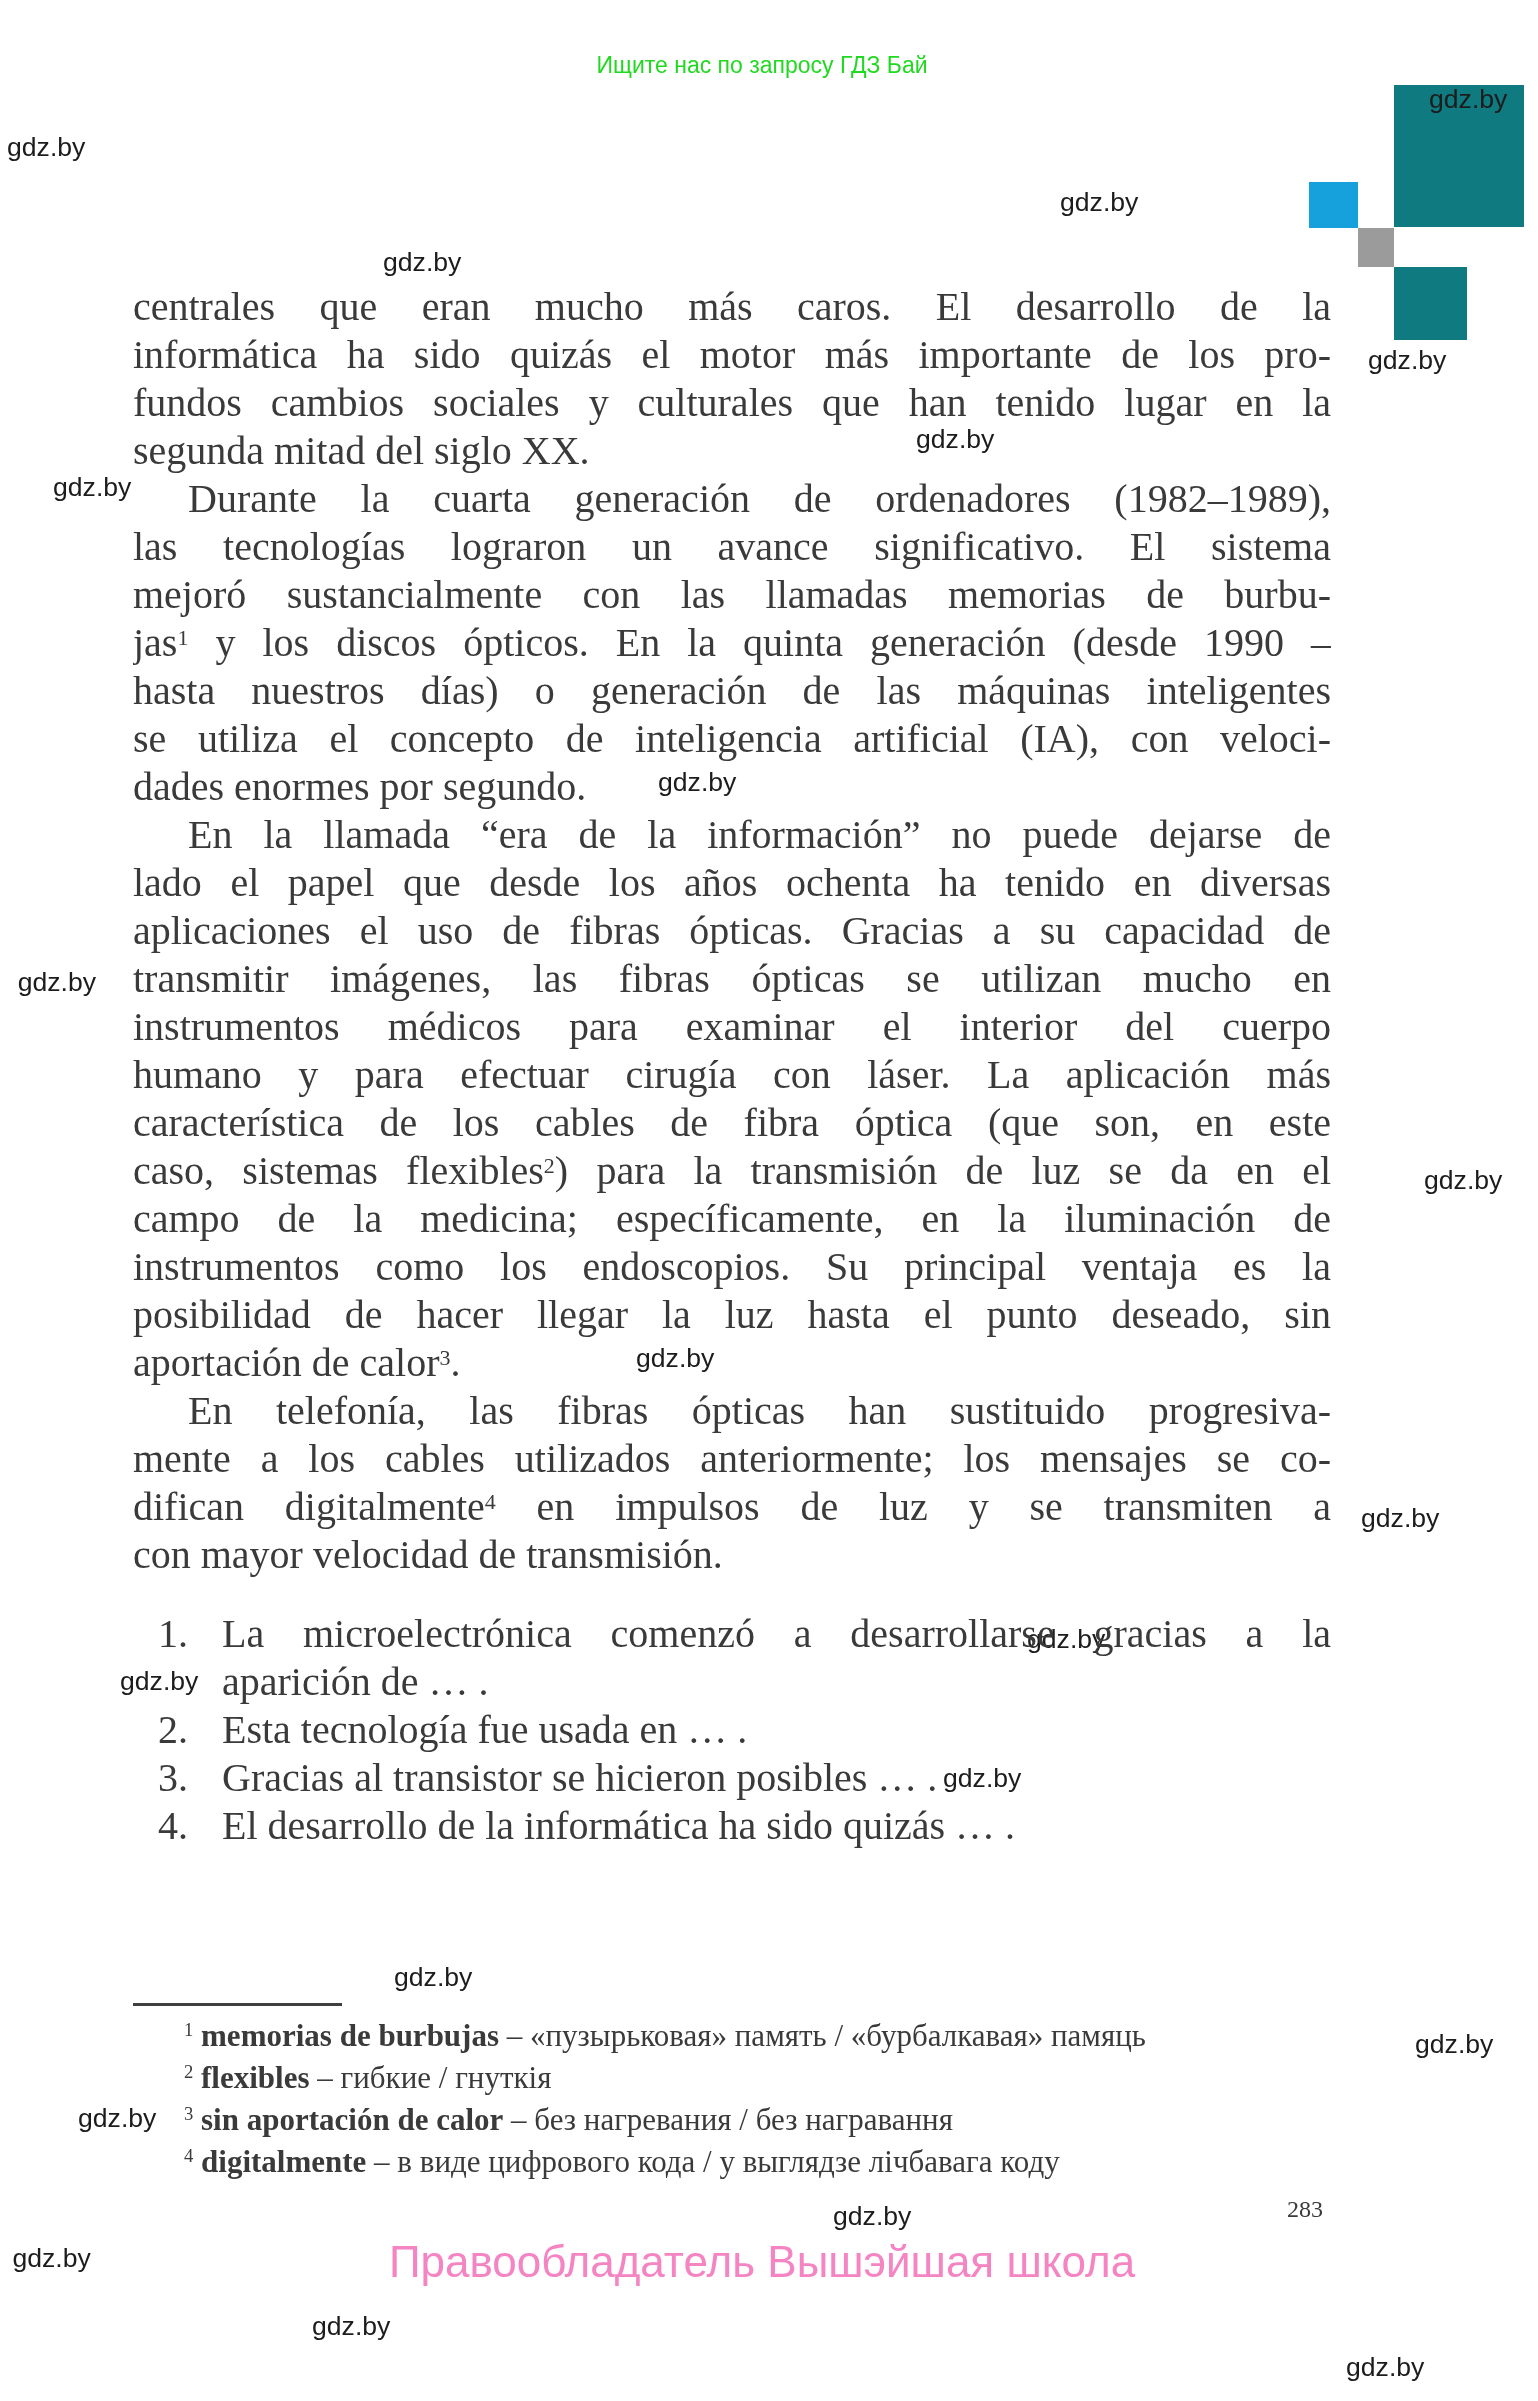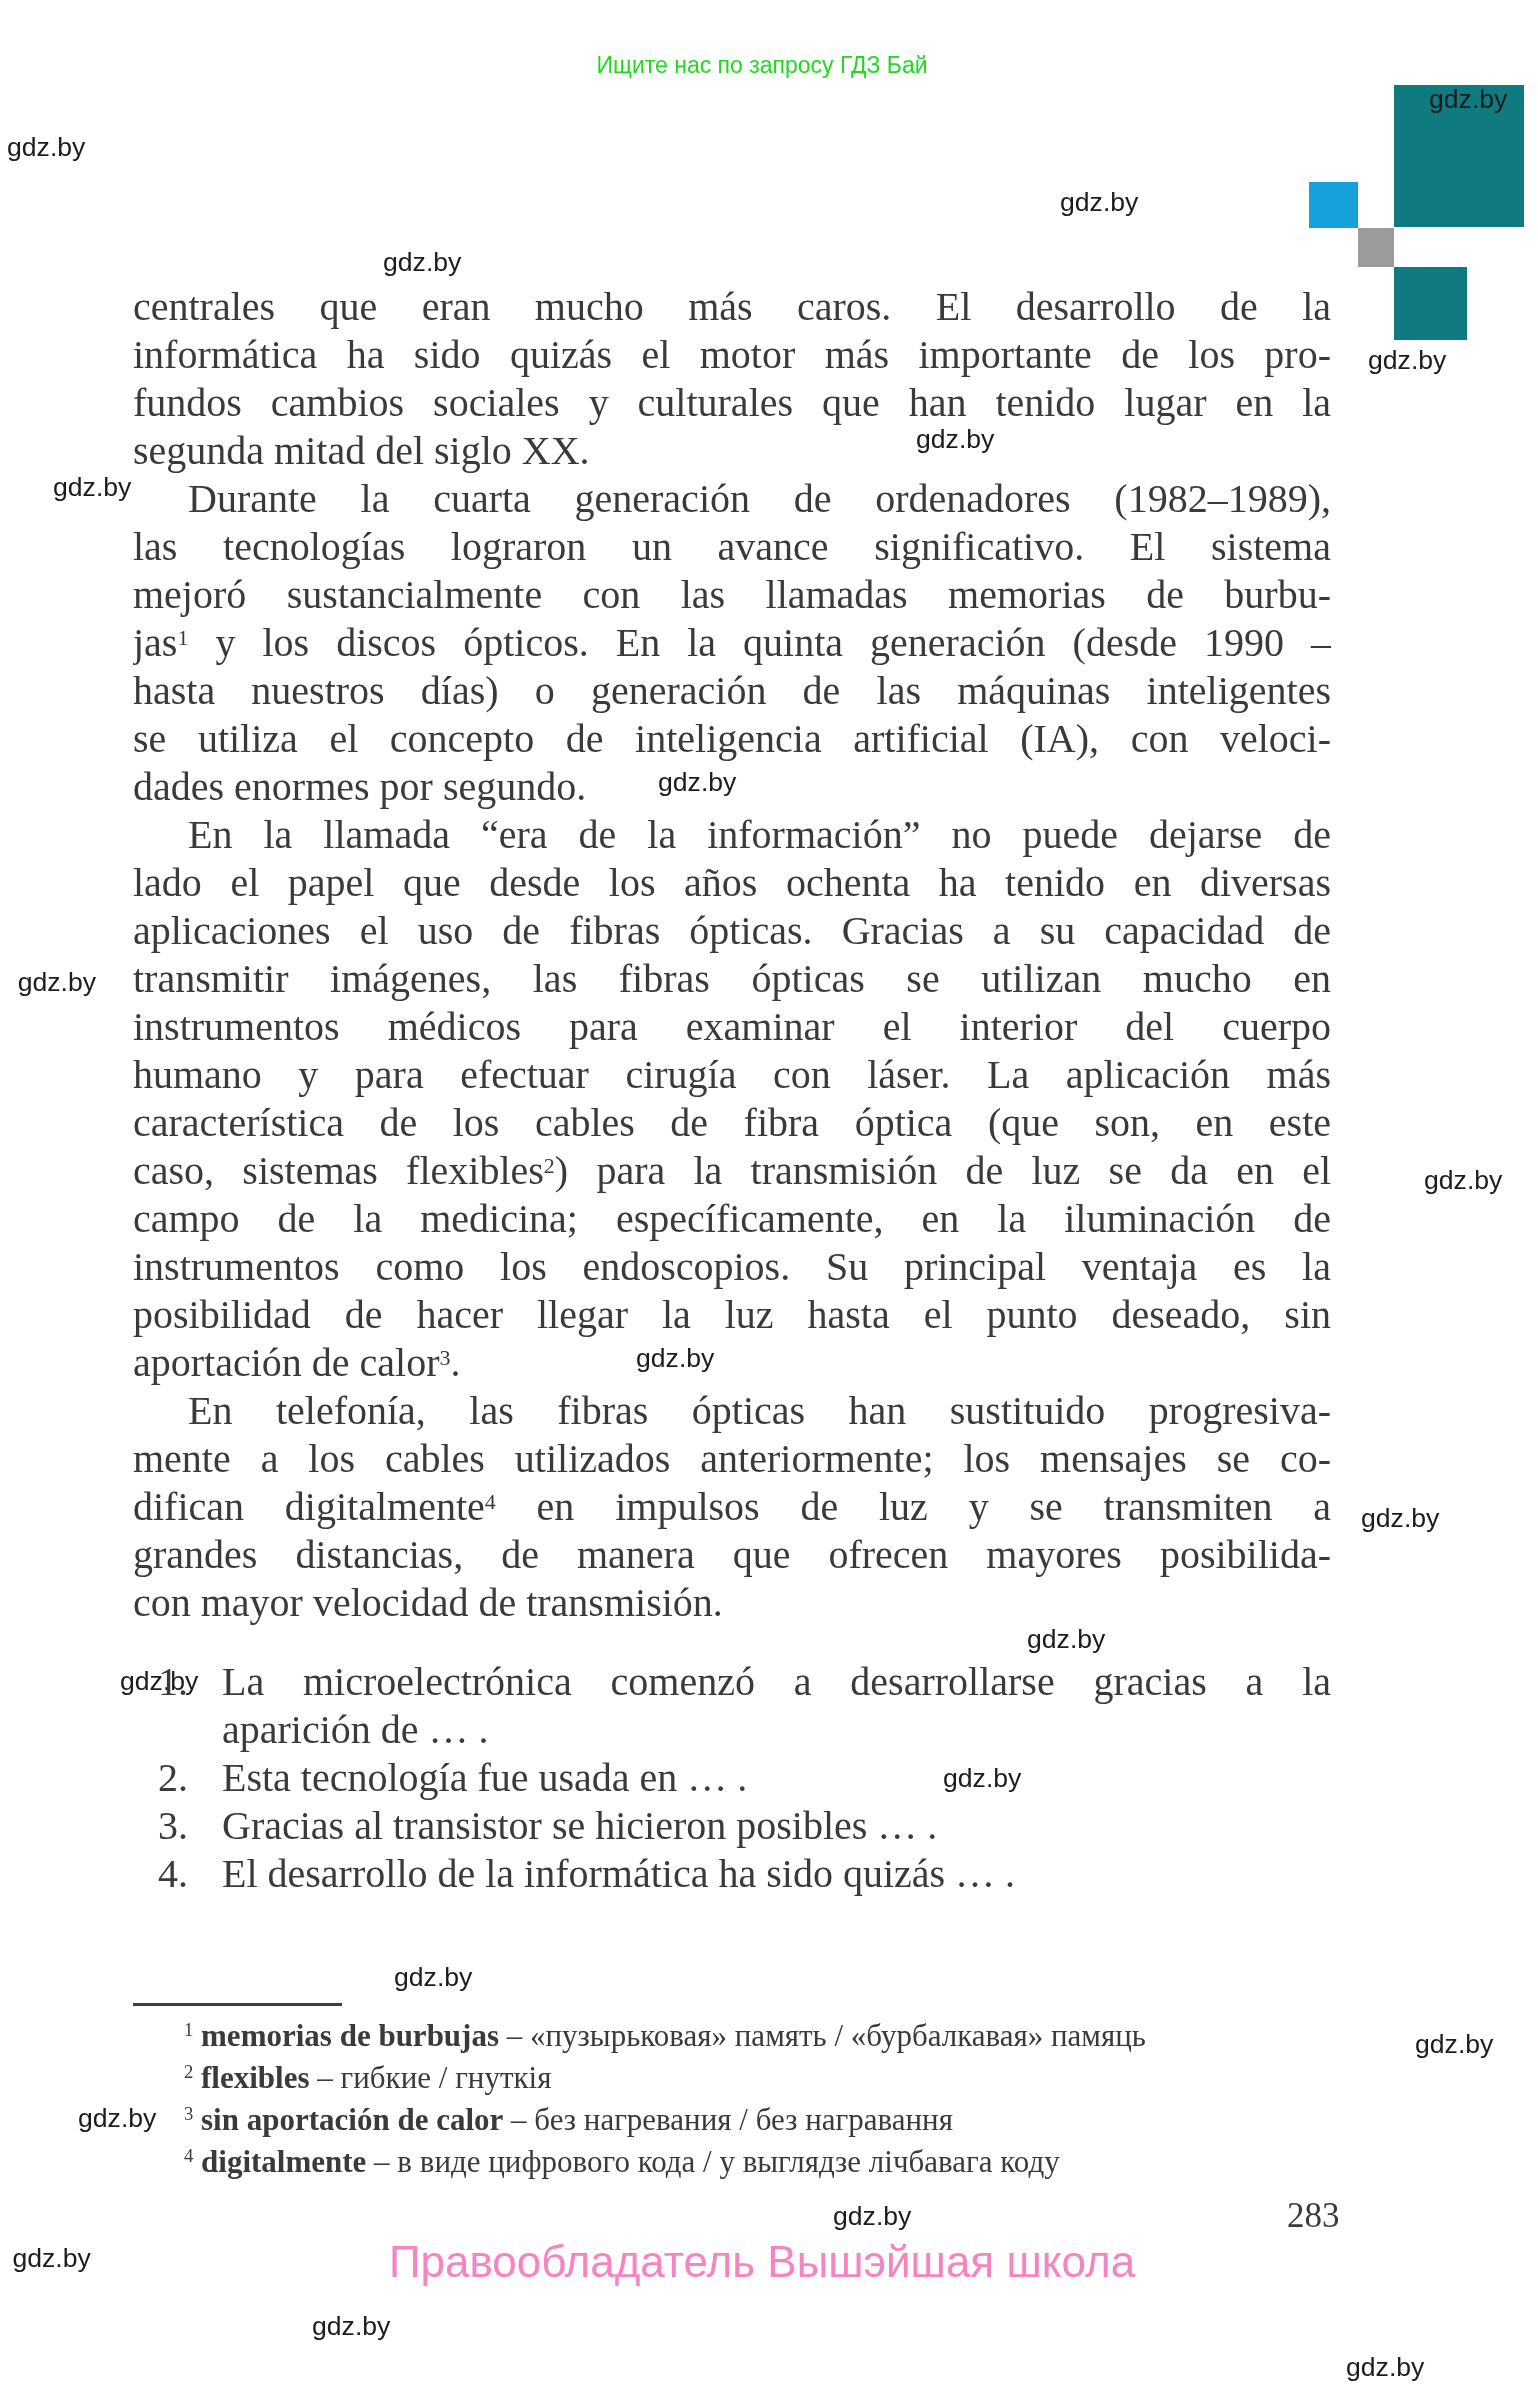--- a/index.html
+++ b/index.html
@@ -30,21 +30,21 @@
   .list-line .txt{display:block;height:48px;overflow:hidden;}
 
   sup{font-size:0.55em;line-height:0;vertical-align:0.5em;}
 
   .footnotes{position:absolute;left:133px;top:1956px;width:1198px;}
   .fn-rule{width:209px;height:0;border-top:3.5px solid #3f3f3f;margin-bottom:8.9px;}
   .fn{height:42px;line-height:42px;padding-left:51px;font-size:31px;overflow:hidden;}
   .fn b{font-weight:bold;}
   .fn sup{font-size:0.6em;vertical-align:0.55em;}
 
-  .pagenum{position:absolute;left:1287px;top:2149px;font-size:35px;}
+  .pagenum{position:absolute;left:1287px;top:2149px;font-size:24px;}
   .copyright{position:absolute;top:2190px;left:0;width:100%;text-align:center;
              font-family:"Liberation Sans",sans-serif;font-size:44px;}
   .footer-links{position:absolute;top:2363px;left:0;width:100%;text-align:center;
                 font-family:"Liberation Sans",sans-serif;font-size:22px;white-space:pre;}
 </style>
 </head>
 <body>
 
 <div class="page">
 
@@ -100,21 +100,20 @@
       <div class="line jl">humano y para efectuar cirugía con láser. La aplicación más</div>
       <div class="line jl">característica de los cables de fibra óptica (que son, en este</div>
       <div class="line jl">caso, sistemas flexibles<sup>2</sup>) para la transmisión de luz se da en el</div>
       <div class="line jl">campo de la medicina; específicamente, en la iluminación de</div>
       <div class="line jl">instrumentos como los endoscopios. Su principal ventaja es la</div>
       <div class="line jl">posibilidad de hacer llegar la luz hasta el punto deseado, sin</div>
       <div class="line">aportación de calor<sup>3</sup>.</div>
       <div class="line jl ind">En telefonía, las fibras ópticas han sustituido progresiva-</div>
       <div class="line jl">mente a los cables utilizados anteriormente; los mensajes se co-</div>
       <div class="line jl">difican digitalmente<sup>4</sup> en impulsos de luz y se transmiten a</div>
-      <div class="line jl">grandes distancias, de manera que ofrecen mayores posibilida-</div>
       <div class="line">con mayor velocidad de transmisión.</div>
       <div class="gap"></div>
       <div class="list-line">
         <span class="num">1.</span>
         <span class="txt jl">La microelectrónica comenzó a desarrollarse gracias a la</span>
       </div>
       <div class="list-line">
         <span class="txt">aparición de … .</span>
       </div>
       <div class="list-line">

